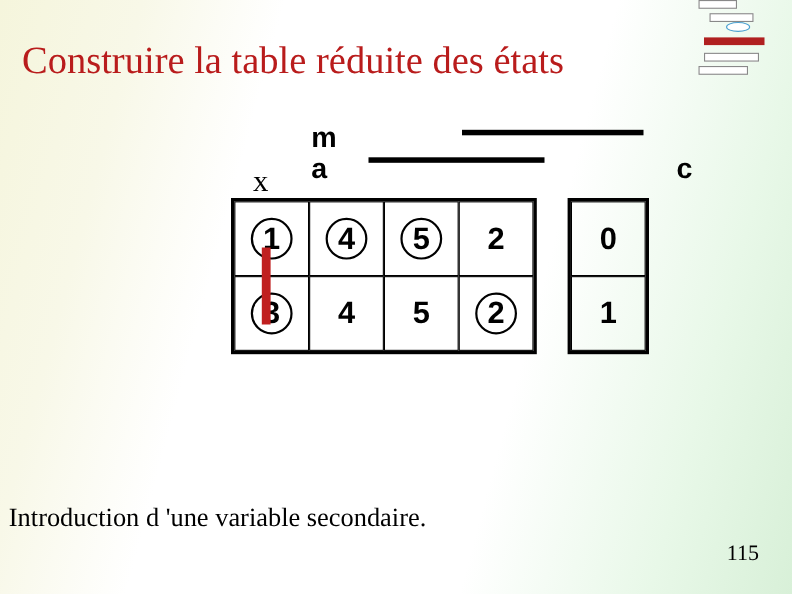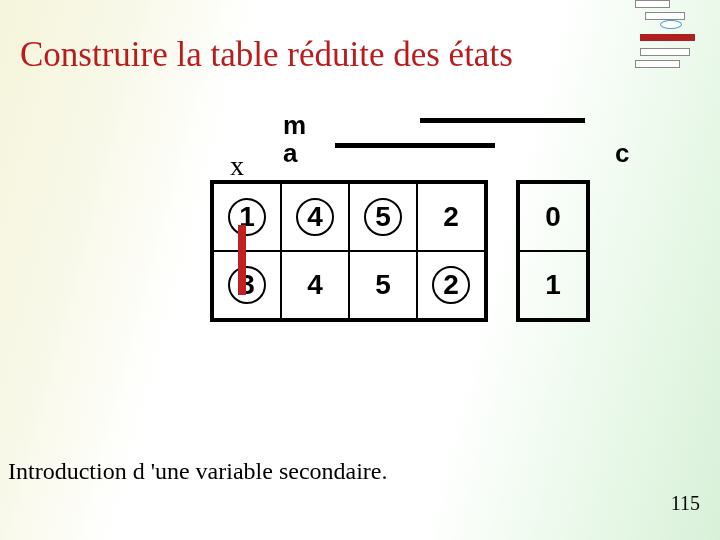--- a/index.html
+++ b/index.html
@@ -112,21 +112,21 @@
   .footer {
     position: absolute;
     bottom: 55px;
     left: 8px;
     font-size: 24px;
   }
 
   .pagenum {
     position: absolute;
     bottom: 25px;
-    right: 20px;
+    right: 30px;
     font-size: 20px;
     text-align: center;
   }
 </style>
 </head>
 <body>
 
 <div class="corner-decor">
   <div class="box1"></div>
   <div class="box2"></div>

